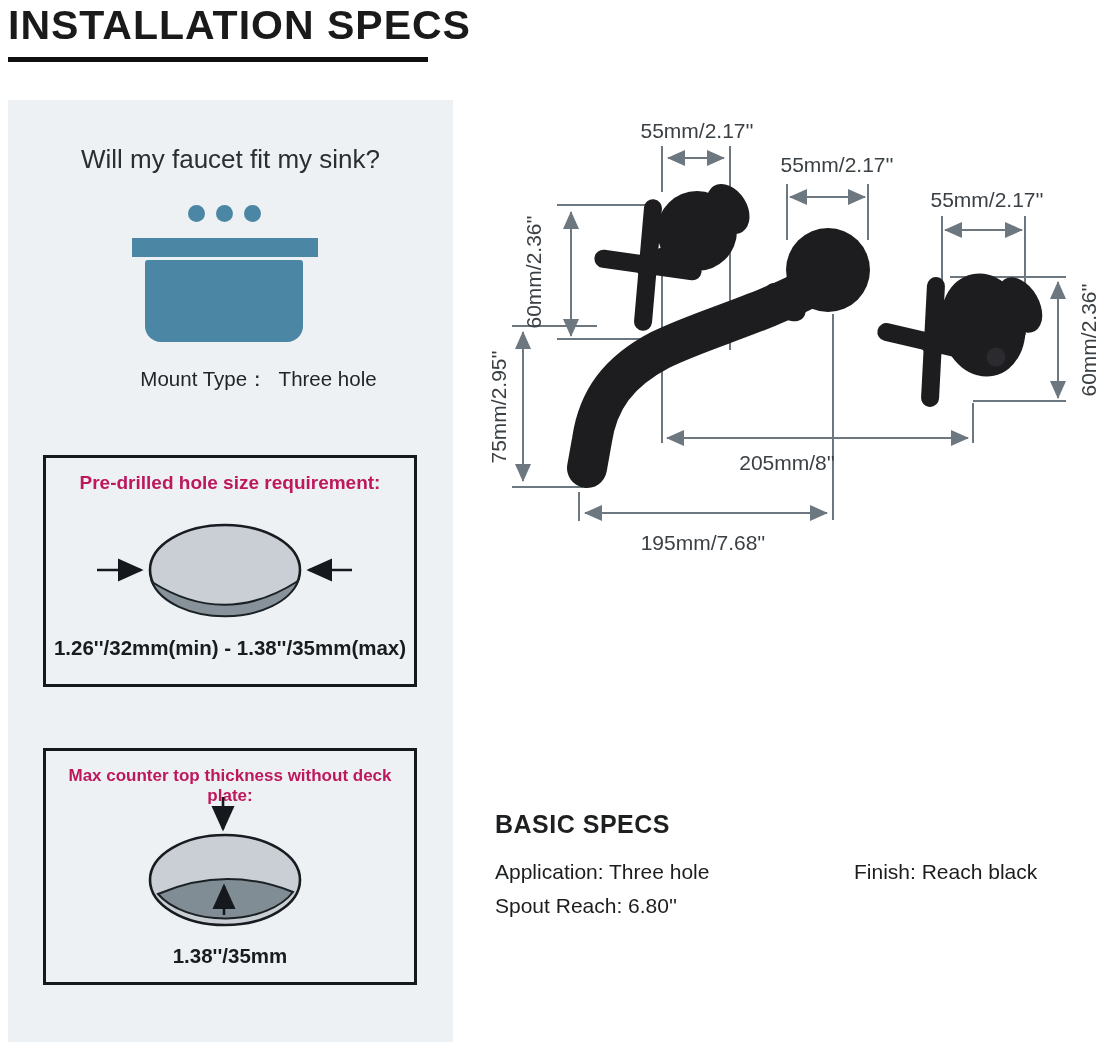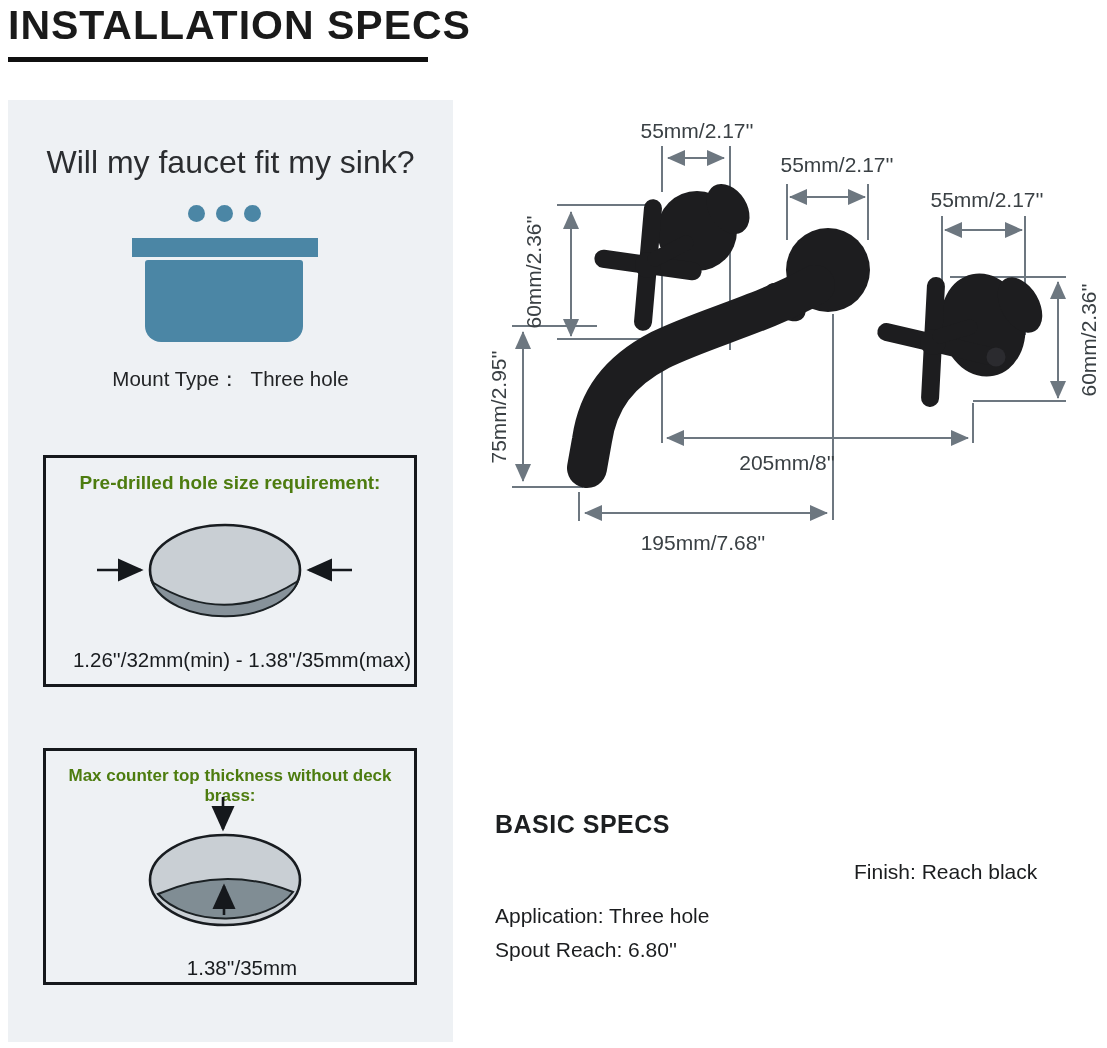--- a/index.html
+++ b/index.html
@@ -9,45 +9,45 @@
   }
   .abs{position:absolute;}
   
   .page-title{
     left:8px;top:2px;font-size:41px;font-weight:700;letter-spacing:1px;color:#1a1a1a;
     white-space:nowrap;
   }
   .title-underline{left:8px;top:57px;width:420px;height:5px;background:#101010;}
   
   .panel{left:8px;top:100px;width:445px;height:942px;background:#eef1f4;}
-  .question{left:0;top:44px;width:445px;text-align:center;font-size:32px;color:#2b2d30;}
+  .question{left:0;top:44px;width:445px;text-align:center;font-size:26px;color:#2b2d30;}
   .dot{width:17px;height:17px;border-radius:50%;background:#4b86a5;top:105px;}
   .countertop{left:124px;top:138px;width:186px;height:19px;background:#4b86a5;}
   .basin{left:137px;top:160px;width:158px;height:82px;background:#4b86a5;border-radius:3px 3px 16px 16px;}
-  .mount-type{left:0;top:265px;width:445px;text-align:center;font-size:20.5px;color:#222426;white-space:pre;}
+  .mount-type{left:0;top:265px;width:445px;text-align:center;font-size:20.5px;color:#222426;white-space:pre;padding-left:28px;}
   
   .spec-box{left:35px;width:374px;border:3px solid #15181c;box-sizing:border-box;}
   .box1{top:355px;height:232px;}
   .box2{top:648px;height:237px;}
-  .box-title{left:0;width:100%;text-align:center;font-weight:700;color:#4d7c0f;}
+  .box-title{left:0;width:100%;text-align:center;font-weight:700;color:#be185d;}
   .box1 .box-title{top:14px;font-size:19px;}
   .box2 .box-title{top:15px;font-size:17px;}
-  .box-value{left:12px;width:100%;text-align:center;font-weight:400;color:#191c1f;margin-top:12px;}
+  .box-value{left:0;width:100%;text-align:center;font-weight:700;color:#191c1f;}
   .box1 .box-value{top:178px;font-size:20.5px;}
   .box2 .box-value{top:193px;font-size:20.5px;text-align:center;}
   .box-svg{left:-3px;}
   
   .diagram-svg{left:460px;top:100px;}
   .dim-text{font-size:21px;fill:#3a4044;font-family:"Liberation Sans","DejaVu Sans",sans-serif;}
   
   .specs{left:495px;top:770px;width:600px;}
   .specs-heading{font-size:25px;font-weight:700;color:#1d1f21;letter-spacing:0.5px;margin-top:40px;}
   .specs-grid{display:flex;margin-top:16px;}
   .specs-col{display:flex;flex-direction:column;}
-  .specs-col-left{width:359px;margin-top:44px;}
+  .specs-col-left{width:359px;}
   .spec-item{font-size:21px;line-height:34px;color:#1b1d1f;white-space:nowrap;}
 </style>
 </head>
 <body>
 
 <div id="canvas">
 
   <div class="abs page-title">INSTALLATION SPECS</div>
   <div class="abs title-underline"></div>
 
@@ -72,21 +72,21 @@
         </defs>
         <line x1="54" y1="67" x2="98" y2="67" stroke="#15181c" stroke-width="2.6" marker-end="url(#ba1)"></line>
         <line x1="309" y1="67" x2="266" y2="67" stroke="#15181c" stroke-width="2.6" marker-end="url(#ba1)"></line>
         <ellipse cx="182" cy="67" rx="75" ry="45" fill="#c9cfd4" stroke="#181c20" stroke-width="2.6"></ellipse>
         <path d="M 109 79 Q 182 125 255 78 A 75 45 0 0 1 109 79 Z" fill="#87929a" stroke="#1b2124" stroke-width="2"></path>
       </svg>
       <div class="abs box-value">1.26''/32mm(min) - 1.38''/35mm(max)</div>
     </div>
 
     <div class="abs spec-box box2">
-      <div class="abs box-title">Max counter top thickness without deck brass:</div>
+      <div class="abs box-title">Max counter top thickness without deck plate:</div>
       <svg class="abs box-svg" style="top:40px;" width="374" height="150" viewBox="0 0 374 150">
         <defs>
           <marker id="ba2" markerWidth="10" markerHeight="9" refX="9" refY="4.5" orient="auto-start-reverse">
             <path d="M0,0 L10,4.5 L0,9 Z" fill="#15181c"></path>
           </marker>
         </defs>
         <line x1="180" y1="6" x2="180" y2="38" stroke="#15181c" stroke-width="2.6" marker-end="url(#ba2)"></line>
         <ellipse cx="182" cy="89" rx="75" ry="45" fill="#c9cfd4" stroke="#181c20" stroke-width="2.6"></ellipse>
         <path d="M 115 103 Q 182 74 250 101 A 75 45 0 0 1 115 103 Z" fill="#808d94" stroke="#1b2124" stroke-width="2"></path>
         <line x1="181" y1="124" x2="181" y2="95" stroke="#15181c" stroke-width="2.6" marker-end="url(#ba2)"></line>

